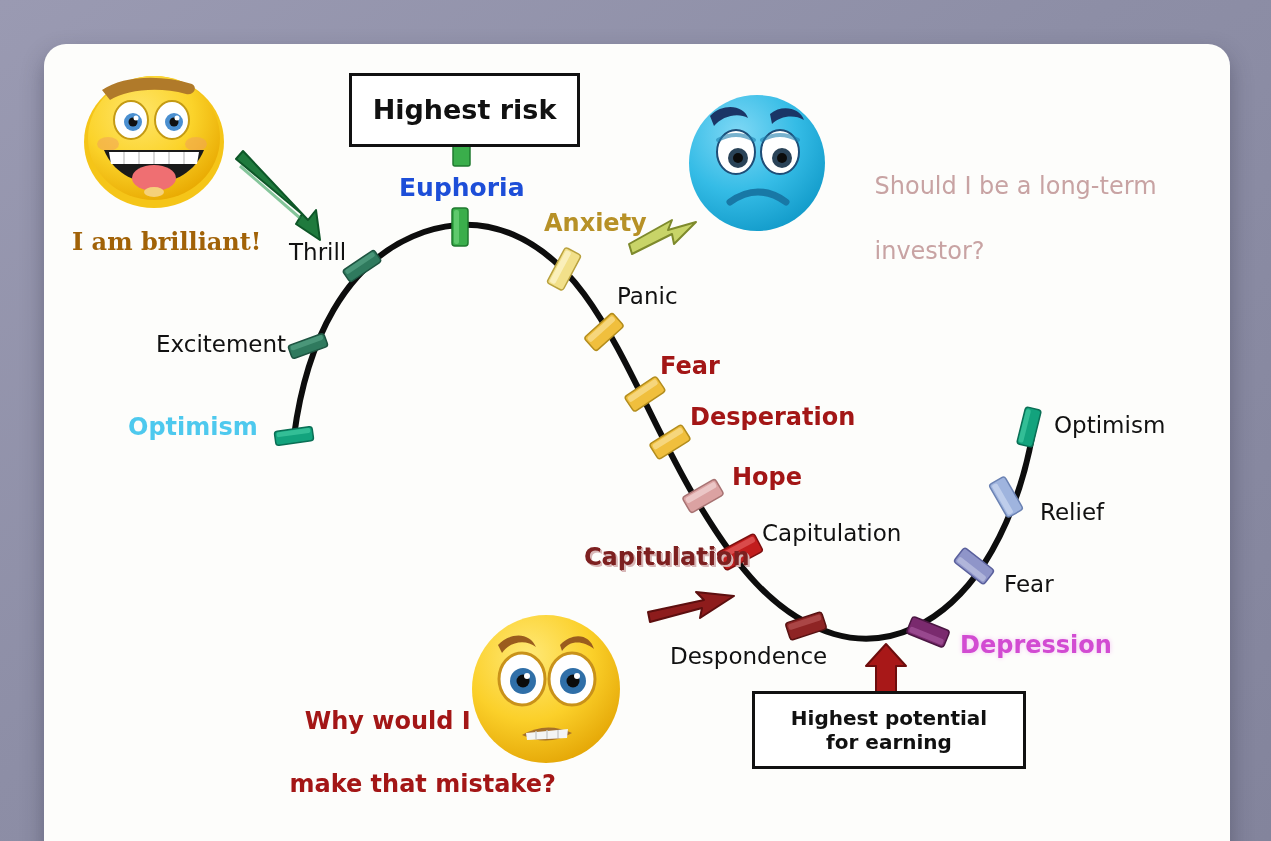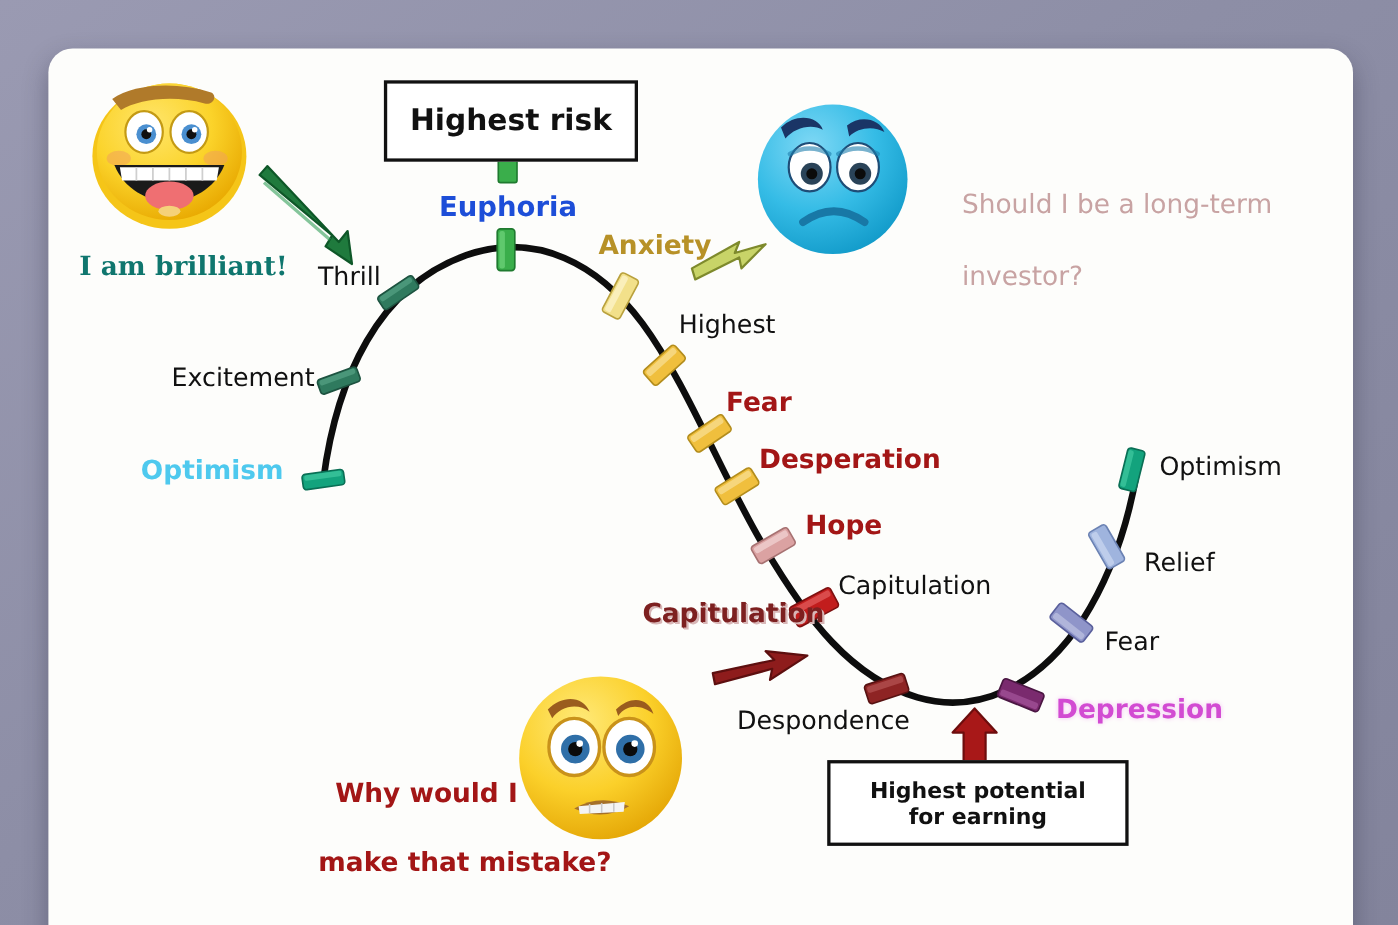--- a/index.html
+++ b/index.html
@@ -30,21 +30,21 @@
   .lbl-plain{font-family:"DejaVu Sans",sans-serif;font-size:23px;color:#111;font-weight:400;}
   .lbl-euphoria{font-family:"DejaVu Sans",sans-serif;font-size:25px;color:#1d4ed8;font-weight:bold;}
   .lbl-anxiety{font-family:"DejaVu Sans",sans-serif;font-size:24px;color:#b79127;font-weight:bold;}
   .lbl-red{font-family:"DejaVu Sans",sans-serif;font-size:24px;color:#a31616;font-weight:bold;}
   .lbl-optimism-left{font-family:"DejaVu Sans",sans-serif;font-size:24px;color:#4ec9ee;font-weight:bold;}
   .lbl-depression{font-family:"DejaVu Sans",sans-serif;font-size:24px;color:#d24bd2;font-weight:bold;text-shadow:0 0 5px #f4c4f4;}
   .lbl-capit-red{
     font-family:"DejaVu Sans",sans-serif;font-size:24px;font-weight:bold;color:#7d2020;
     text-shadow:2px 2px 0 #d8b7b7, 1px 1px 0 #a45858;
   }
-  .lbl-brilliant{font-family:"DejaVu Serif",serif;font-size:24px;color:#0f766e;font-weight:bold;}
+  .lbl-brilliant{font-family:"DejaVu Serif",serif;font-size:24px;color:#a16207;font-weight:bold;}
   .lbl-question{font-family:"DejaVu Sans",sans-serif;font-size:24px;color:#c8a3a3;font-weight:400;line-height:1.35;}
   .lbl-mistake{font-family:"DejaVu Sans",sans-serif;font-size:24px;color:#a31616;font-weight:bold;line-height:1.3;text-align:center;}
 
   
   .callout{
     position:absolute;background:#fff;border:3px solid #111;
     display:flex;align-items:center;justify-content:center;
     font-family:"DejaVu Sans",sans-serif;font-weight:bold;color:#111;
     text-align:center;line-height:1.22;
   }
@@ -283,21 +283,21 @@
   <div class="lbl lbl-optimism-left" style="left:84px;top:370px;">Optimism</div>
 
   <div class="lbl lbl-plain" style="left:112px;top:288px;">Excitement</div>
 
   <div class="lbl lbl-plain" style="left:245px;top:196px;">Thrill</div>
 
   <div class="lbl lbl-euphoria" style="left:355px;top:130px;">Euphoria</div>
 
   <div class="lbl lbl-anxiety" style="left:500px;top:166px;">Anxiety</div>
 
-  <div class="lbl lbl-plain" style="left:573px;top:240px;">Highest</div>
+  <div class="lbl lbl-plain" style="left:573px;top:240px;">Panic</div>
 
   <div class="lbl lbl-red" style="left:616px;top:309px;">Fear</div>
 
   <div class="lbl lbl-red" style="left:646px;top:360px;">Desperation</div>
 
   <div class="lbl lbl-red" style="left:688px;top:420px;">Hope</div>
 
   <div class="lbl lbl-plain" style="left:718px;top:477px;">Capitulation</div>
 
   <div class="lbl lbl-capit-red" style="left:540px;top:500px;">Capitulation</div>

